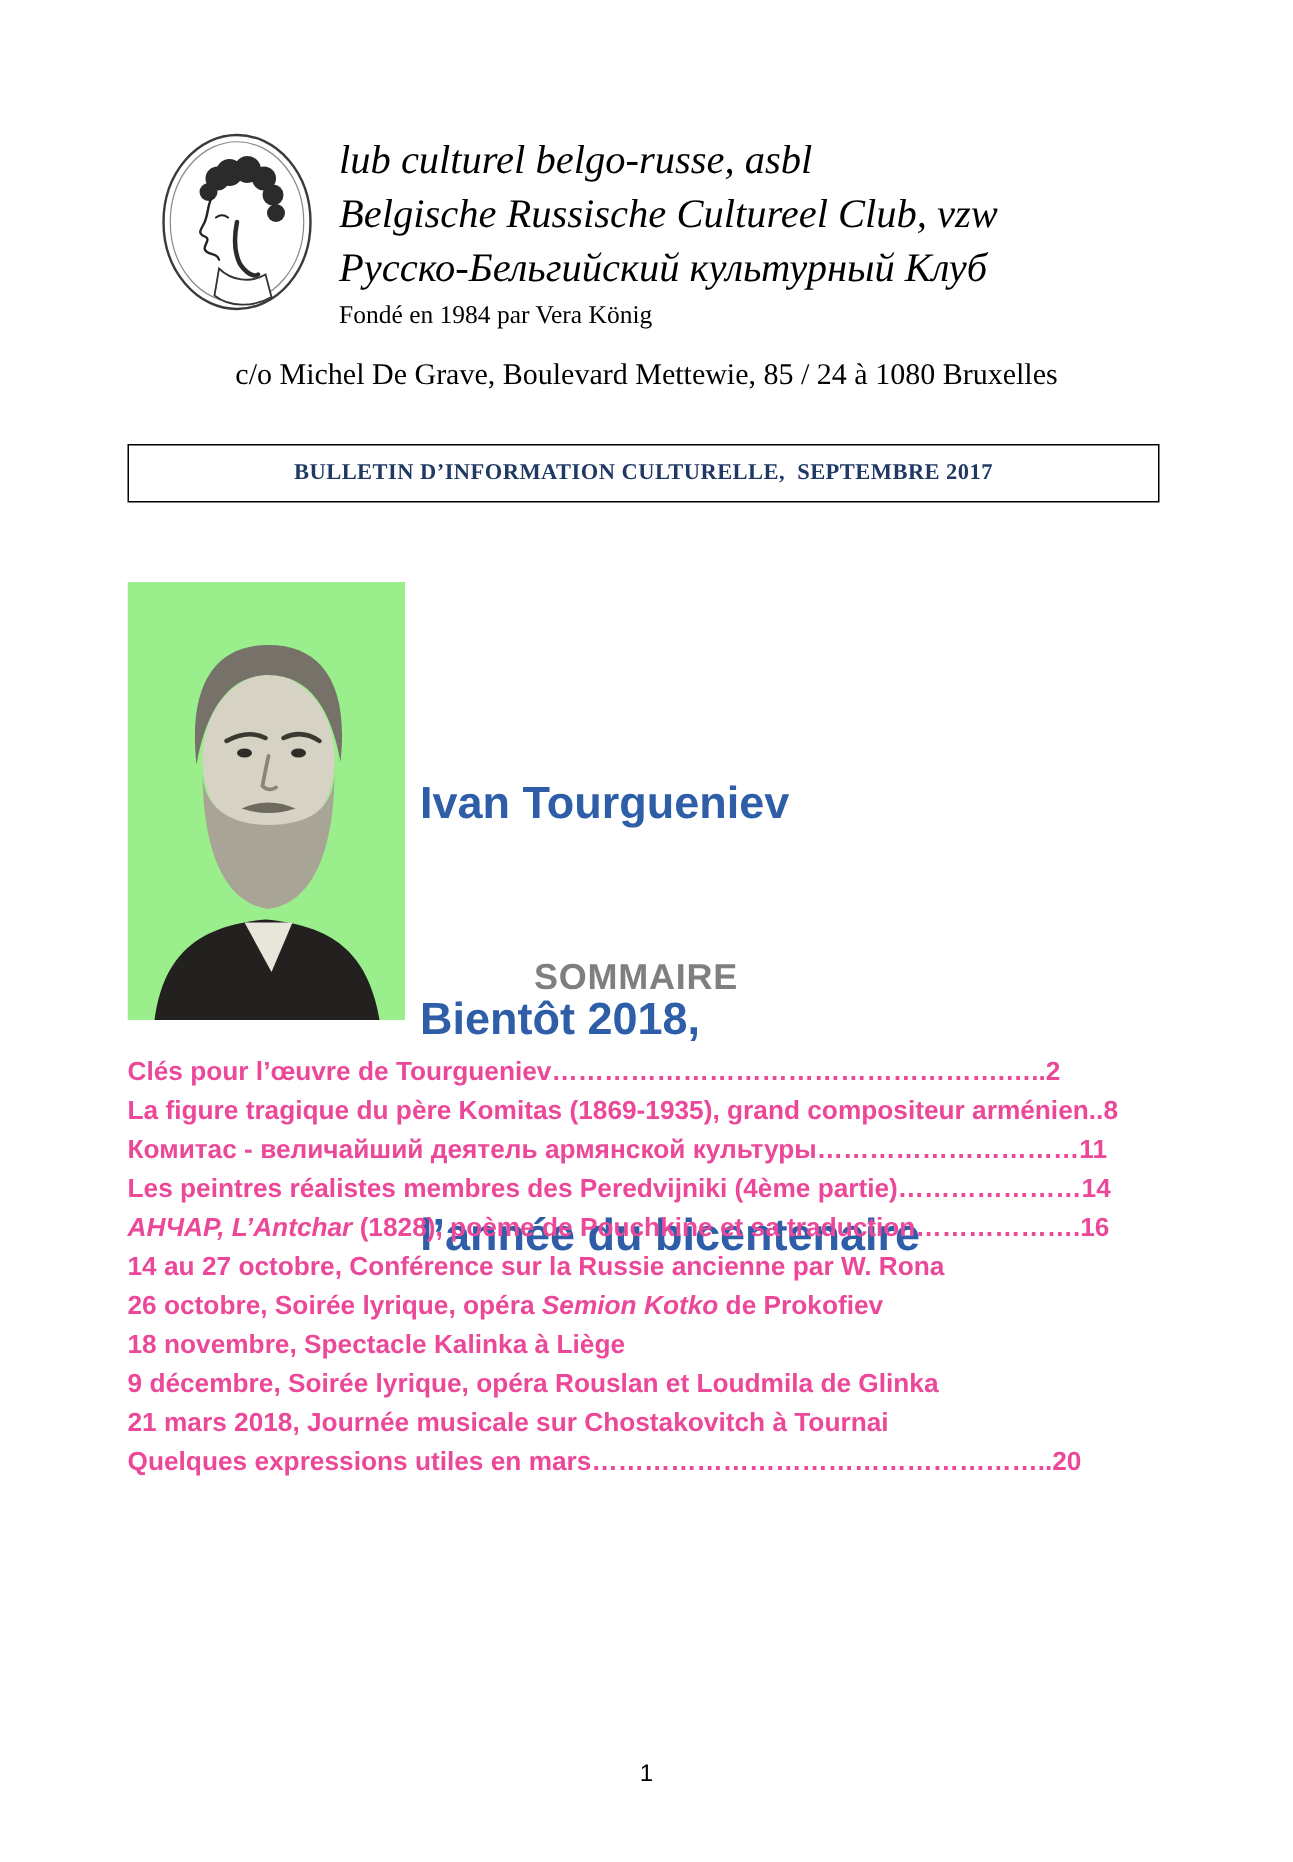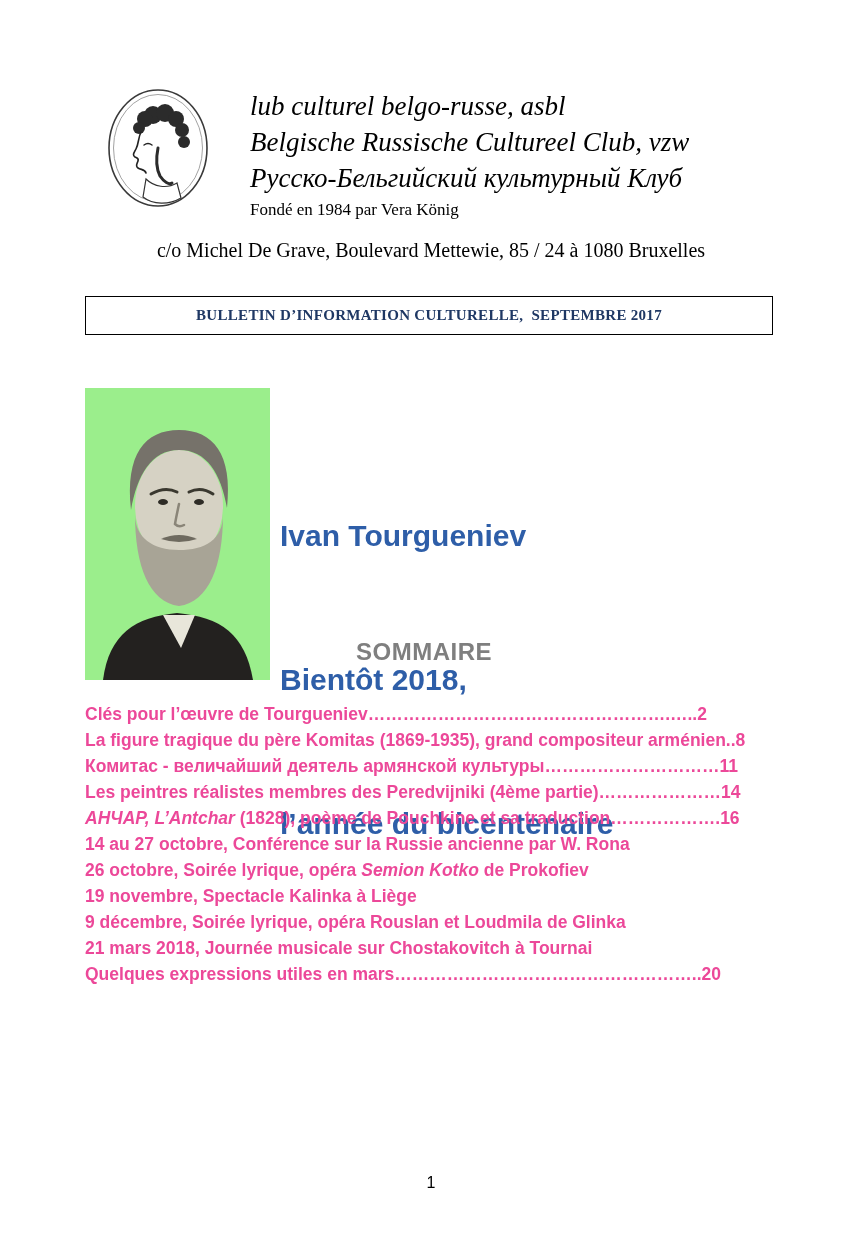--- a/index.html
+++ b/index.html
@@ -14,21 +14,20 @@
     overflow: hidden;
   }
 
   
   .masthead {
     position: absolute;
     left: 106px;
     top: 86px;
     display: flex;
     align-items: flex-start;
-    gap: 24px;
   }
   .logo { width: 104px; height: 124px; flex: 0 0 auto; }
   .masthead-text { margin-left: 16px; padding-top: 2px; }
   .club-name {
     font-style: italic;
     font-size: 27px;
     line-height: 36px;
     white-space: pre-wrap;
   }
   .founded {
@@ -194,21 +193,21 @@
 
   <div class="toc">
     <p>Clés pour l’œuvre de Tourgueniev…………………………………………….…..2</p>
     <p class="gap-24">La figure tragique du père Komitas (1869-1935), grand compositeur arménien..8</p>
     <p class="gap-6">Комитас - величайший деятель армянской культуры…………………………11</p>
     <p class="gap-5">Les peintres réalistes membres des Peredvijniki (4ème partie)…………………14</p>
     <p class="gap-16"><span class="it">АНЧАР, L’Antchar</span><span> (1828), poème de Pouchkine et sa traduction……………….16</span></p>
 
     <p class="gap-16">14 au 27 octobre, Conférence sur la Russie ancienne par W. Rona</p>
     <p><span>26 octobre, Soirée lyrique, opéra </span><span class="it">Semion Kotko</span><span> de Prokofiev</span></p>
-    <p>19 novembre, Spectacle Kalinka à Liège</p>
+    <p>18 novembre, Spectacle Kalinka à Liège</p>
     <p>9 décembre, Soirée lyrique, opéra Rouslan et Loudmila de Glinka</p>
     <p>21 mars 2018, Journée musicale sur Chostakovitch à Tournai</p>
 
     <p class="gap-14">Quelques expressions utiles en mars……………………………………………..20</p>
   </div>
 
   <div class="page-number">1</div>
 
 </div>
 

